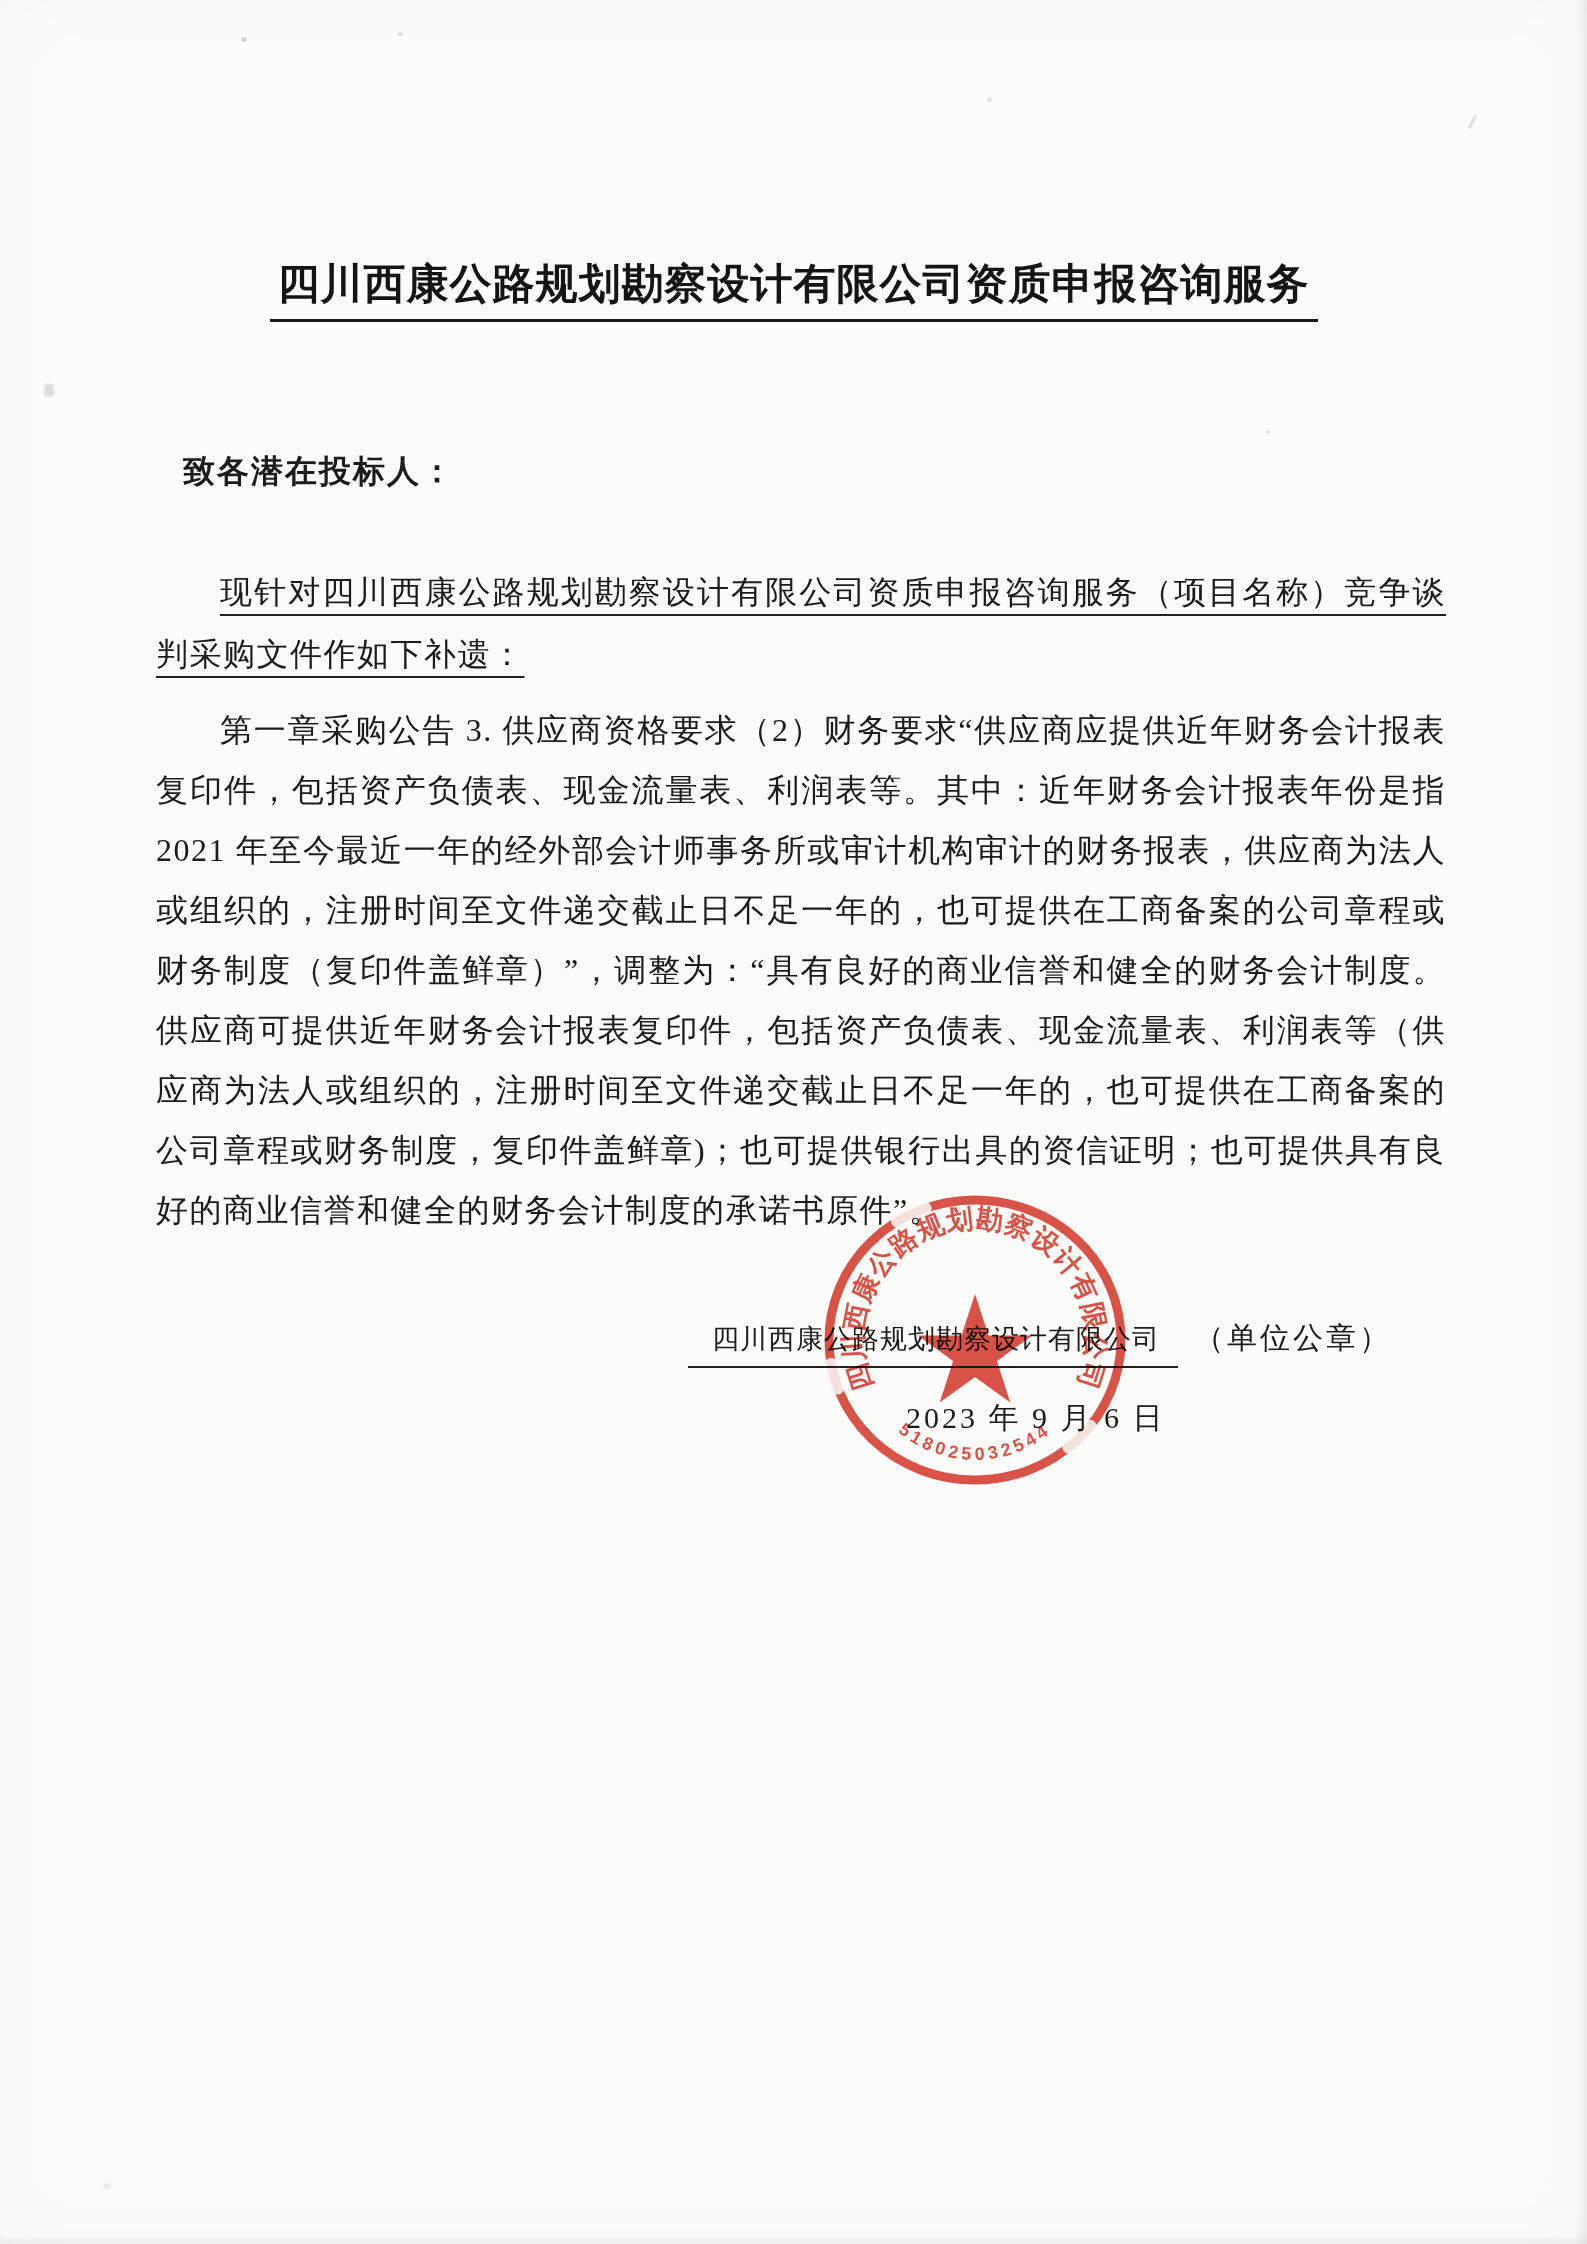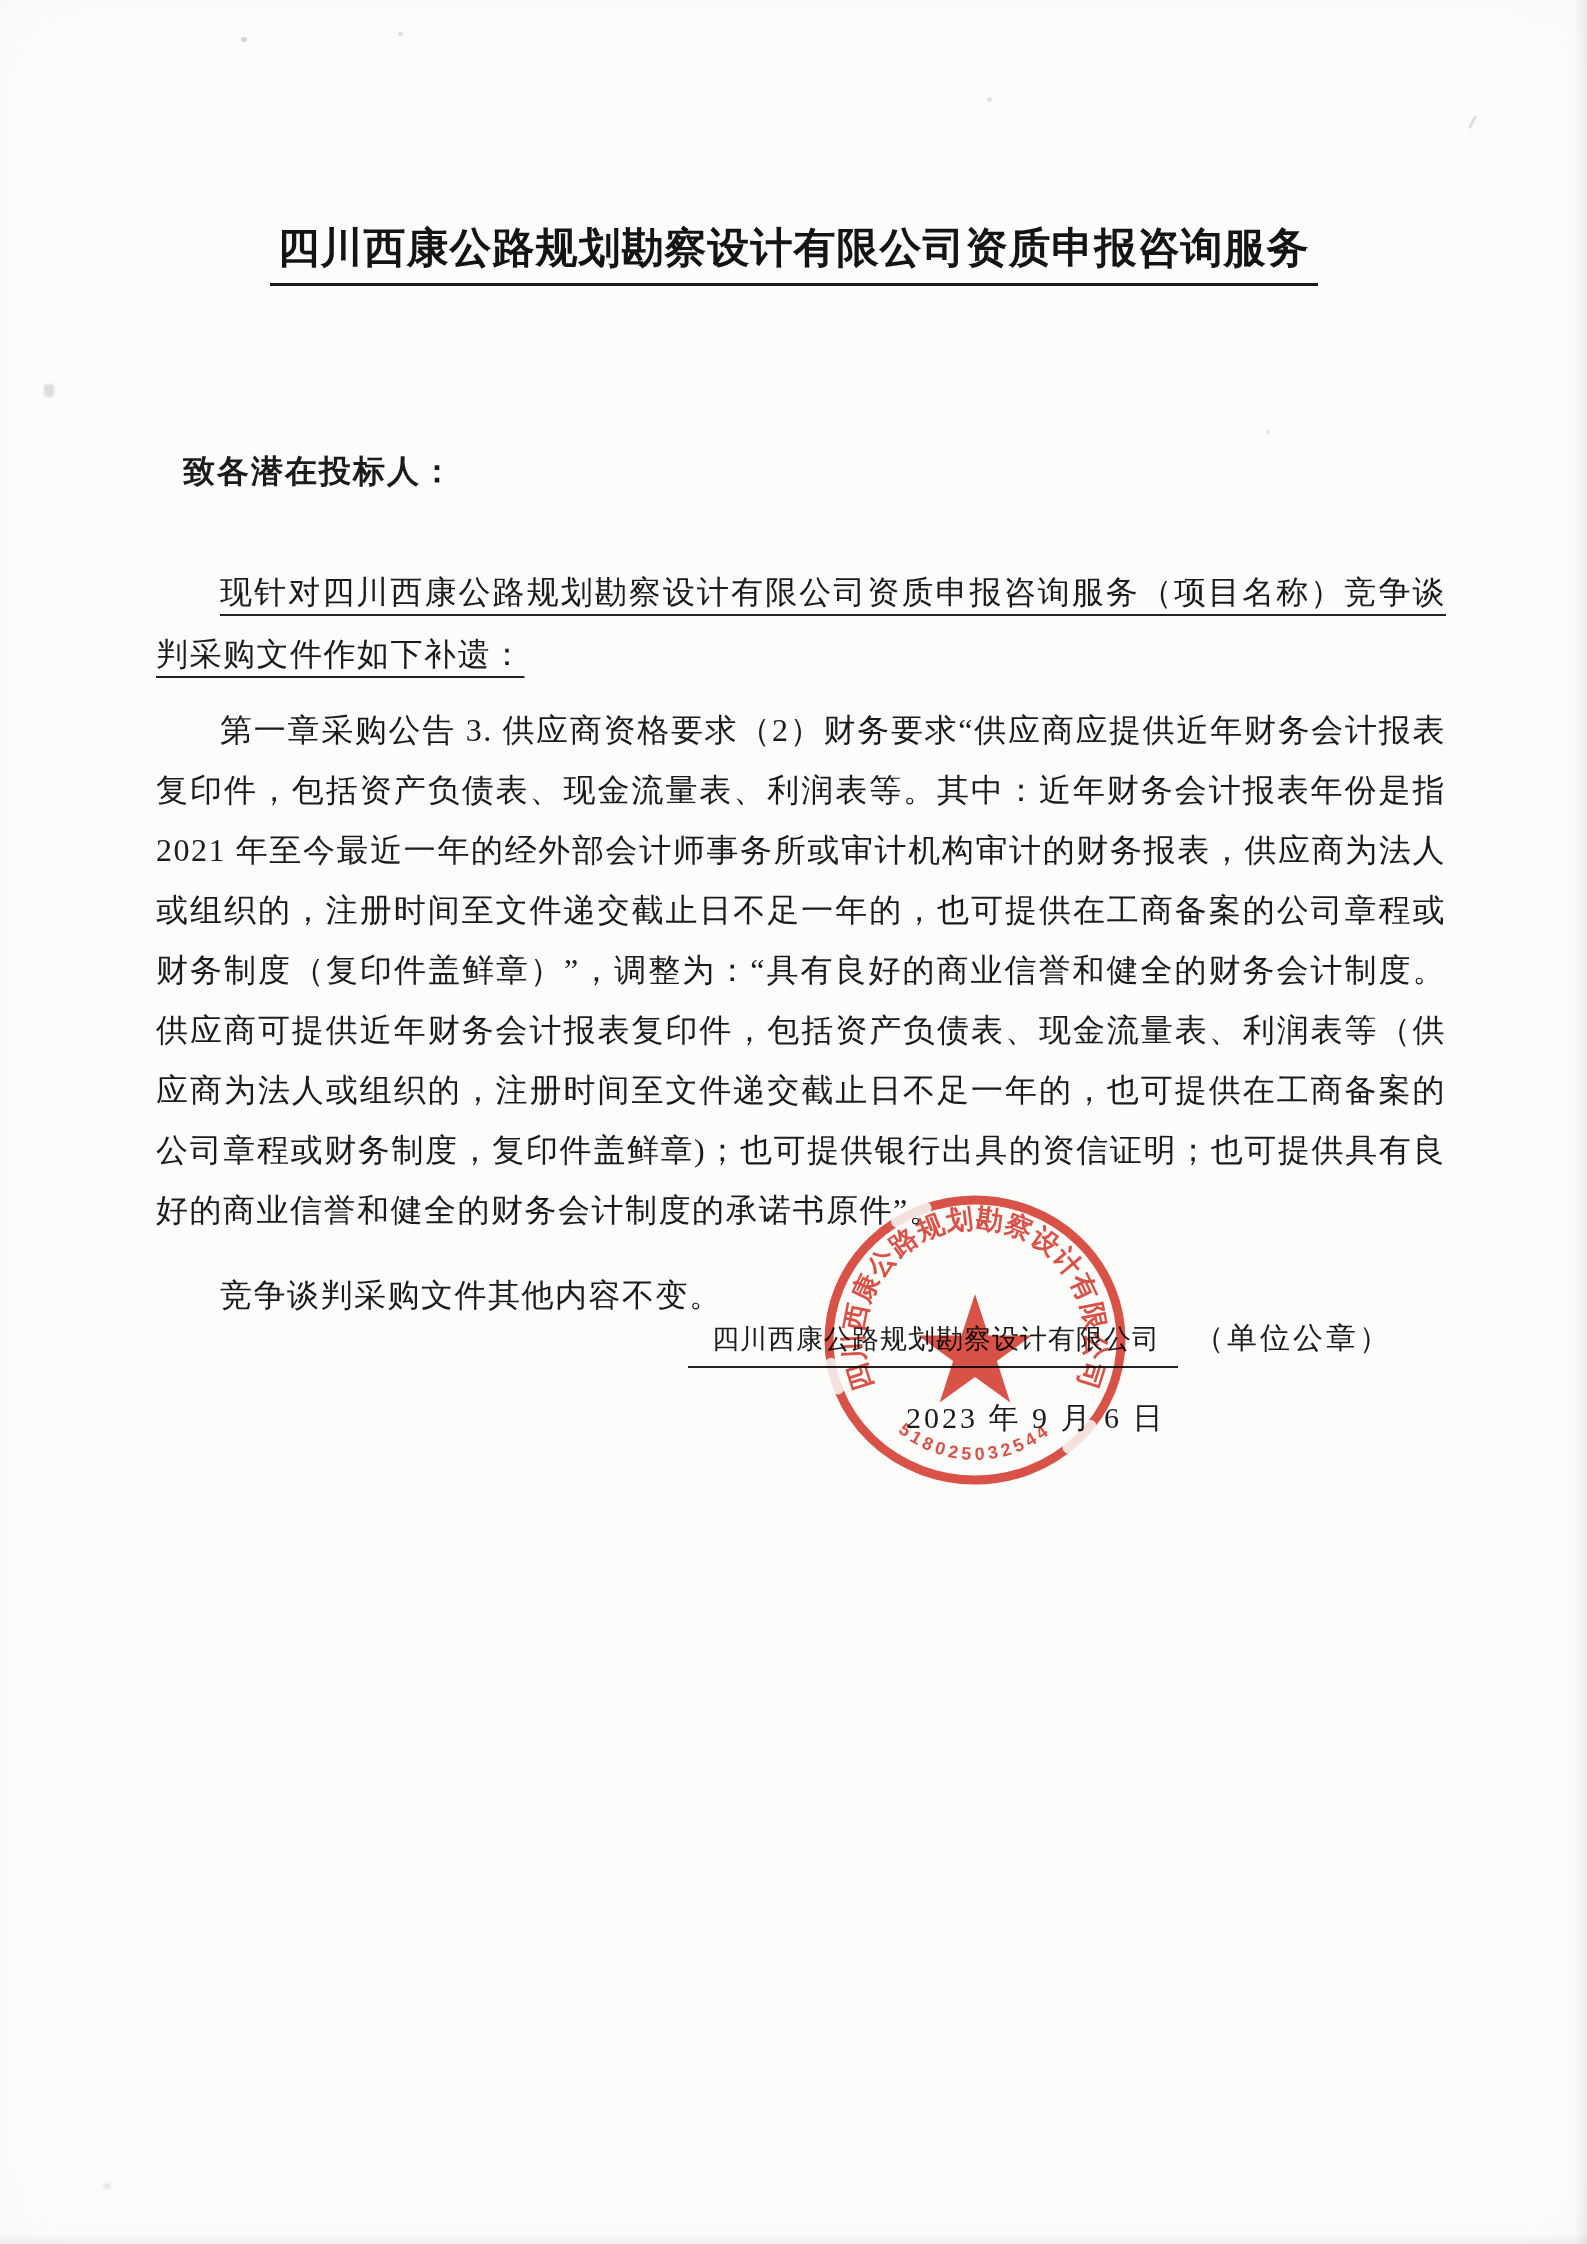--- a/index.html
+++ b/index.html
@@ -28,20 +28,21 @@
     font-family:"Liberation Sans","DejaVu Sans",sans-serif;
     font-weight:bold; font-size:42px; color:#141414;
     letter-spacing:1px;
   }
   .t1 { top:220px; }
   .t2 { top:294px; }
   .title .u {
     display:inline-block;
     border-bottom:3px solid #1a1a1a;
     padding:0 8px 7px 8px;
+    margin-top:36px;
   }
 
   .salutation {
     position:absolute; left:183px; top:450px;
     font-size:32px; font-weight:bold; letter-spacing:2px;
   }
 
   .para {
     position:absolute; left:156px; width:1290px;
     font-size:32px; line-height:60px;
@@ -102,21 +103,20 @@
   <div class="title t1">
     <span class="u">四川西康公路规划勘察设计有限公司资质申报咨询服务</span>
   </div>
 
   <div class="salutation">致各潜在投标人：</div>
 
   <p class="para intro"><u>现针对四川西康公路规划勘察设计有限公司资质申报咨询服务（项目名称）竞争谈判采购文件作如下补遗：</u></p>
 
   <p class="para main">第一章采购公告 3. 供应商资格要求（2）财务要求“供应商应提供近年财务会计报表复印件，包括资产负债表、现金流量表、利润表等。其中：近年财务会计报表年份是指 2021 年至今最近一年的经外部会计师事务所或审计机构审计的财务报表，供应商为法人或组织的，注册时间至文件递交截止日不足一年的，也可提供在工商备案的公司章程或财务制度（复印件盖鲜章）”，调整为：“具有良好的商业信誉和健全的财务会计制度。供应商可提供近年财务会计报表复印件，包括资产负债表、现金流量表、利润表等（供应商为法人或组织的，注册时间至文件递交截止日不足一年的，也可提供在工商备案的公司章程或财务制度，复印件盖鲜章)；也可提供银行出具的资信证明；也可提供具有良好的商业信誉和健全的财务会计制度的承诺书原件”。</p>
 
-  <p class="para closing">竞争谈判采购文件其他内容不变。</p>
 
   <div class="sigrow">
     <span class="sig-company">四川西康公路规划勘察设计有限公司</span><span class="sig-suffix">（单位公章）</span>
   </div>
 
   <div class="dateline">2023 年 9 月 6 日</div>
 
   <svg class="seal" width="320" height="310" viewBox="-160 -155 320 310" xmlns="http://www.w3.org/2000/svg">
     <ellipse cx="0" cy="0" rx="146" ry="140" fill="none" stroke="#d6392c" stroke-width="9"></ellipse>
     <path id="sealTopArc" d="M -101.5 47.3 A 112 112 0 1 1 101.5 47.3" fill="none"></path>

